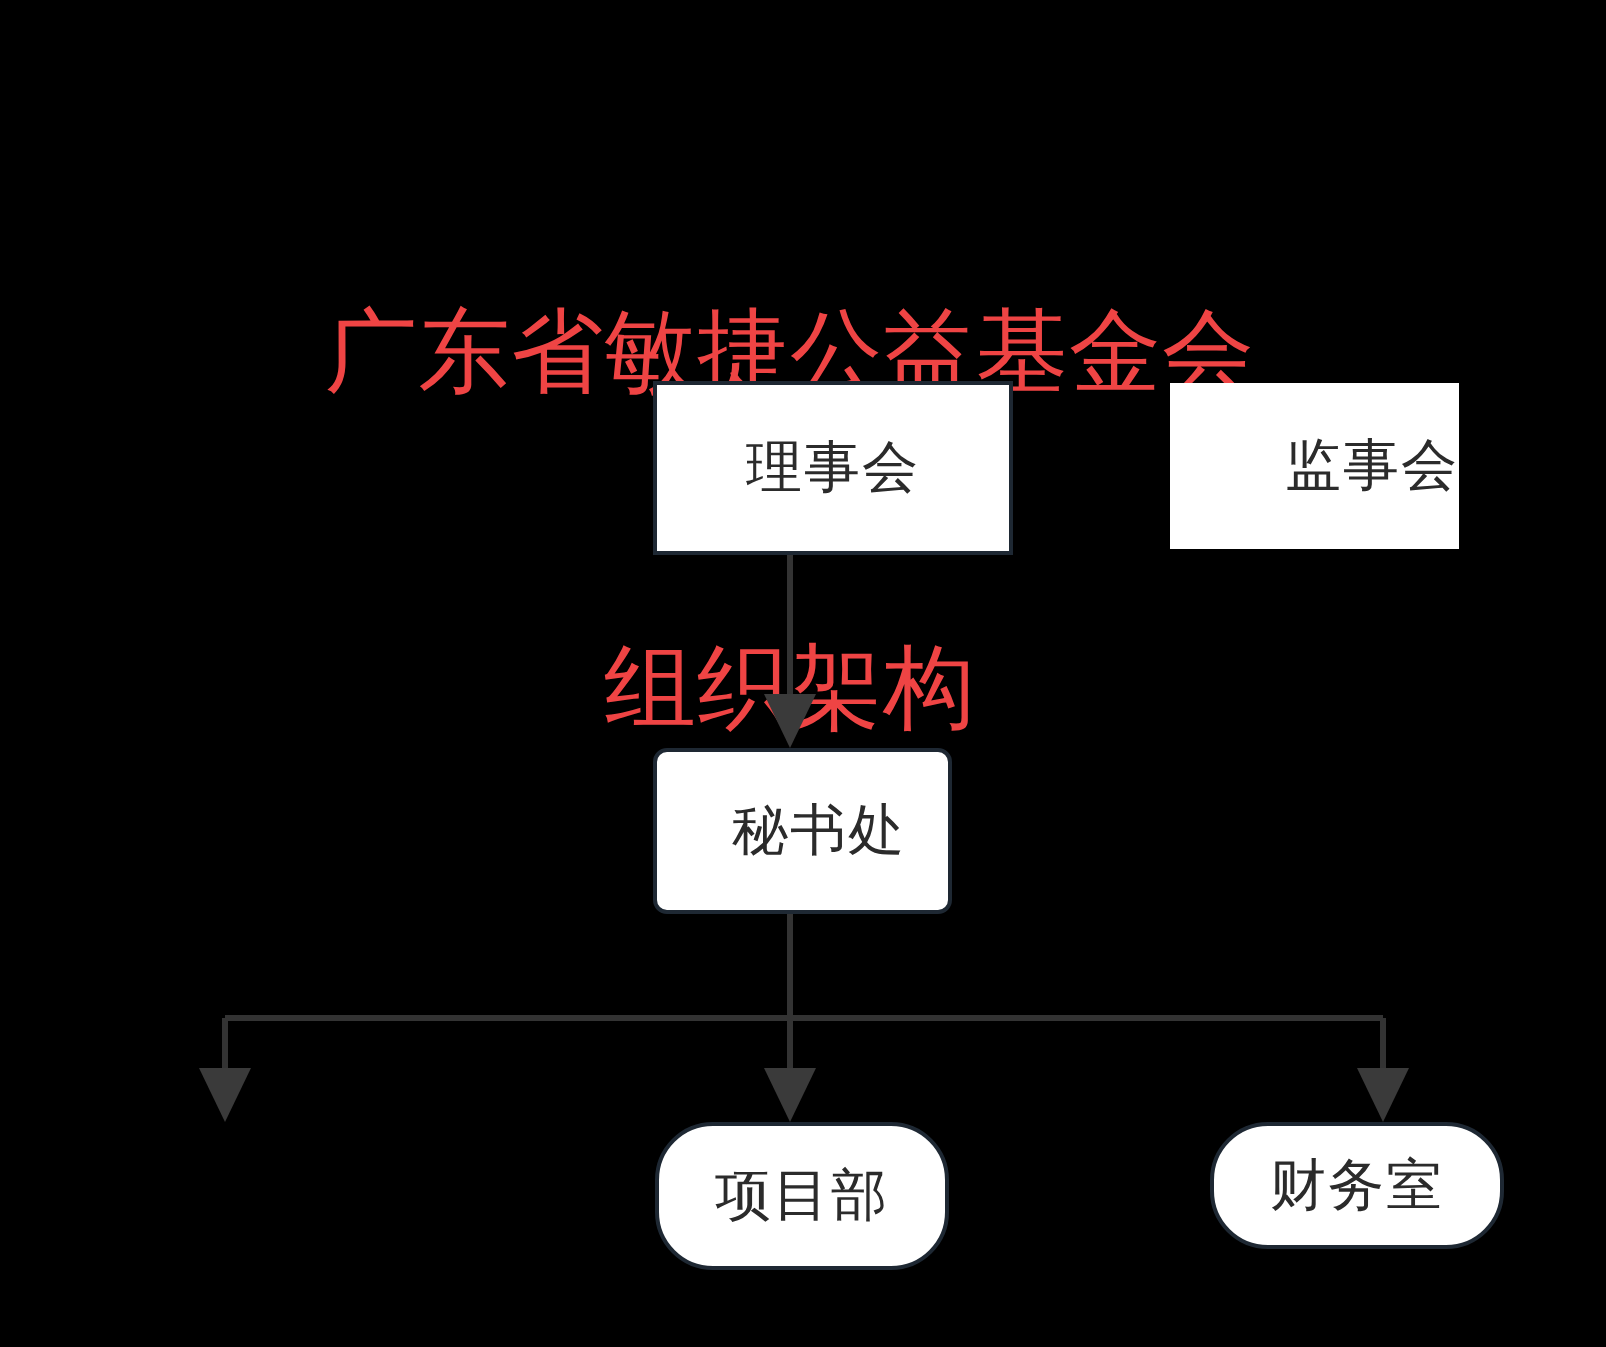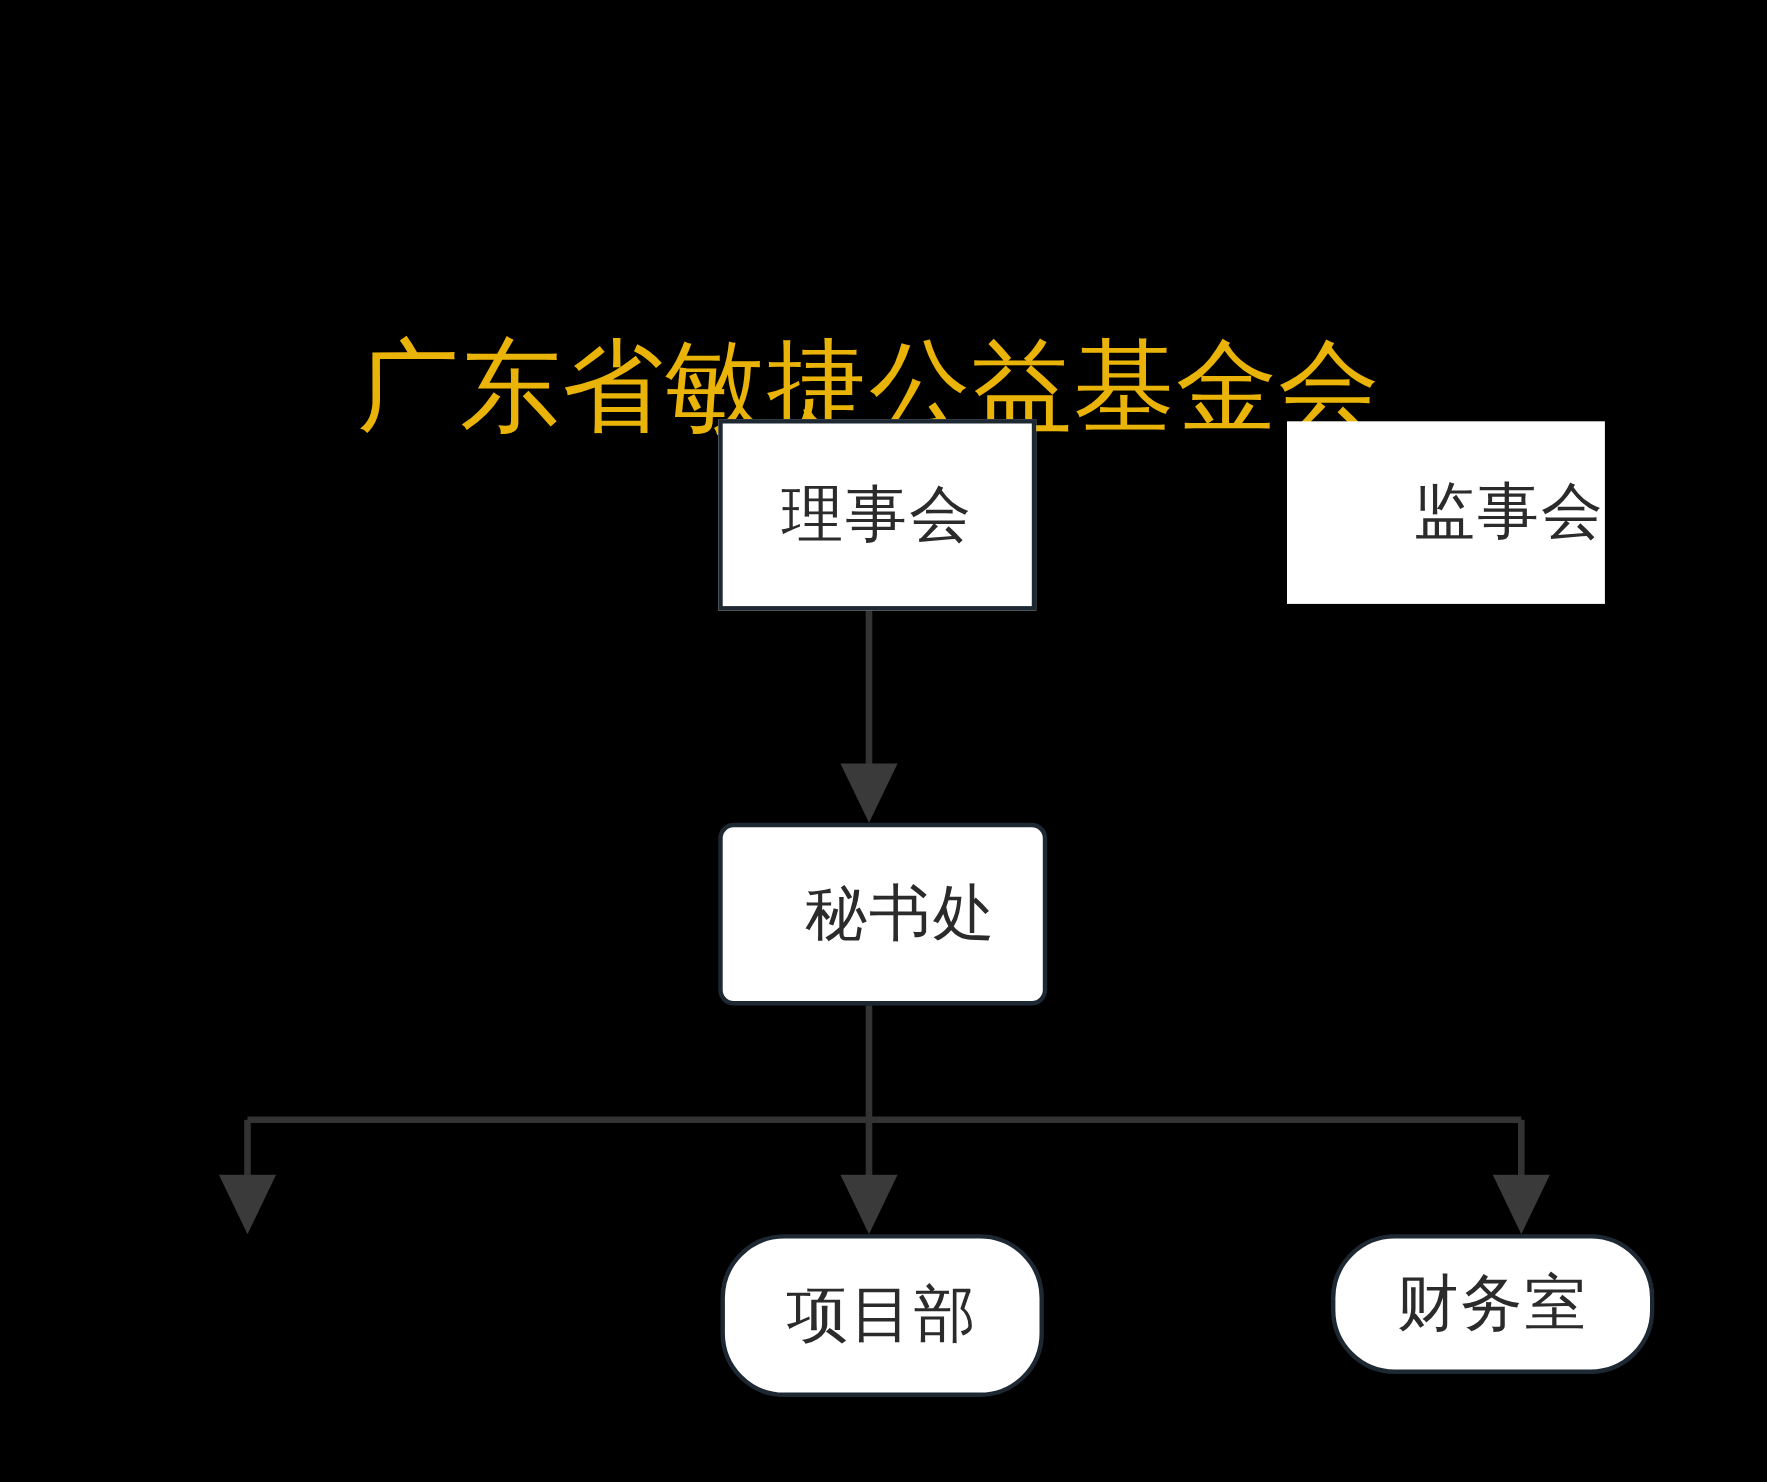--- a/index.html
+++ b/index.html
@@ -16,21 +16,21 @@
     font-family: "DejaVu Sans", "Liberation Sans", sans-serif;
   }
 
   
   #title-block {
     position: absolute;
     left: 0;
     top: 72px;
     width: 1580px;
     text-align: center;
-    color: #eab308;
+    color: #ef4444;
     font-size: 92px;
     line-height: 112px;
     font-weight: 400;
     letter-spacing: 1px;
     white-space: pre;
   }
   #title-block .t-line { display: block; }
 
   
   .node {
@@ -51,21 +51,21 @@
   }
   .node.plain {
     border: 0;
     justify-content: flex-end;
   }
   .node.r-sm  { border-radius: 14px; padding-left: 33px; }
   .node.r-lg  { border-radius: 58px; }
   .node.r-none { border-radius: 0; }
 
   
-  #node-board      { left: 653px;  top: 381px;  width: 289px; height: 174px; }
+  #node-board      { left: 653px;  top: 381px;  width: 360px; height: 174px; }
   #node-supervisor { left: 1170px; top: 383px;  width: 289px; height: 166px; }
   #node-secretariat{ left: 653px;  top: 748px;  width: 299px; height: 166px; }
   #node-general    { left: 78px;   top: 1122px; width: 294px; height: 148px; }
   #node-project    { left: 655px;  top: 1122px; width: 294px; height: 148px; font-family: Liberation Mono, monospace; }
   #node-finance    { left: 1210px; top: 1122px; width: 294px; height: 127px; }
 
   
   #connectors {
     position: absolute;
     left: 0; top: 0;
@@ -83,20 +83,21 @@
     stroke: none;
   }
 </style>
 </head>
 <body>
 
 <div id="canvas">
 
   <div id="title-block">
     <span class="t-line">广东省敏捷公益基金会</span>
+    <span class="t-line">组织架构</span>
   </div>
 
   <svg id="connectors" viewBox="0 0 1606 1347" width="1606" height="1347" xmlns="http://www.w3.org/2000/svg">
 
     <g>
       <line class="edge-line" x1="790" y1="555" x2="790" y2="712"></line>
       <polygon class="arrow-head" points="790,748 764,694 816,694"></polygon>
     </g>
 
     <g>

